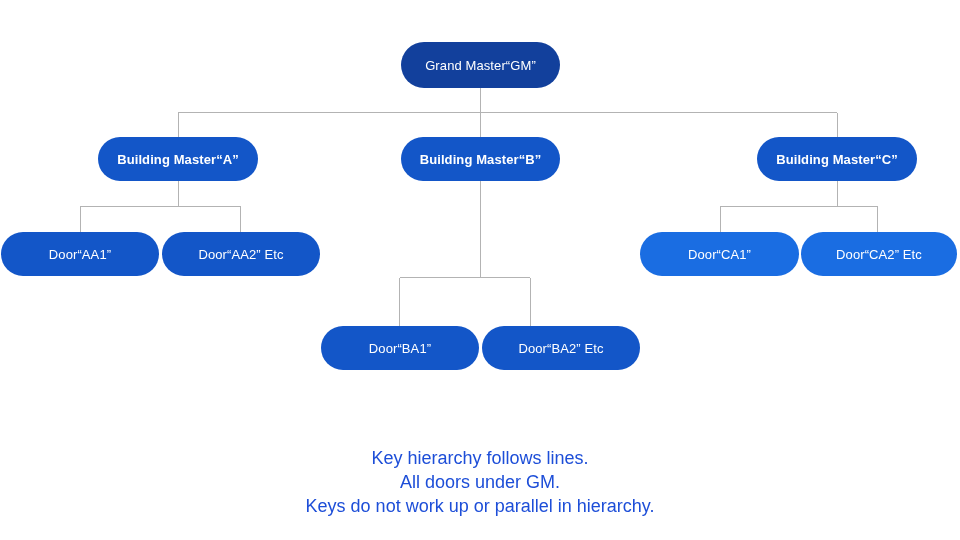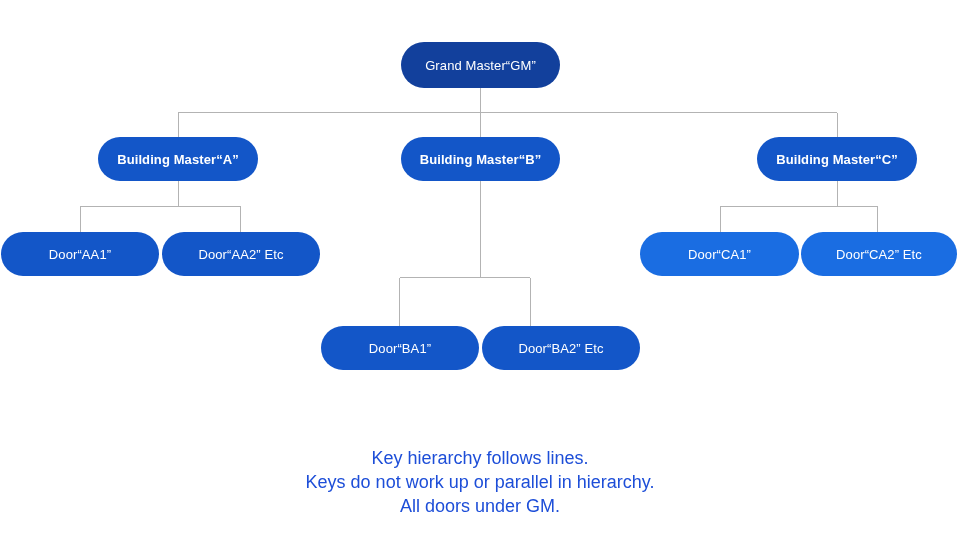--- a/index.html
+++ b/index.html
@@ -119,17 +119,17 @@
     <span class="subtitle">“CA1”</span>
   </div>
 
   <div class="node fill-door-c pos-ca2">
     <span class="title">Door</span>
     <span class="subtitle">“CA2” Etc</span>
   </div>
 
   <div class="caption">
     <div>Key hierarchy follows lines.</div>
+    <div>All doors under GM.</div>
     <div>Keys do not work up or parallel in hierarchy.</div>
-    <div>All doors under GM.</div>
   </div>
 
 </div>
 
 </body></html>

